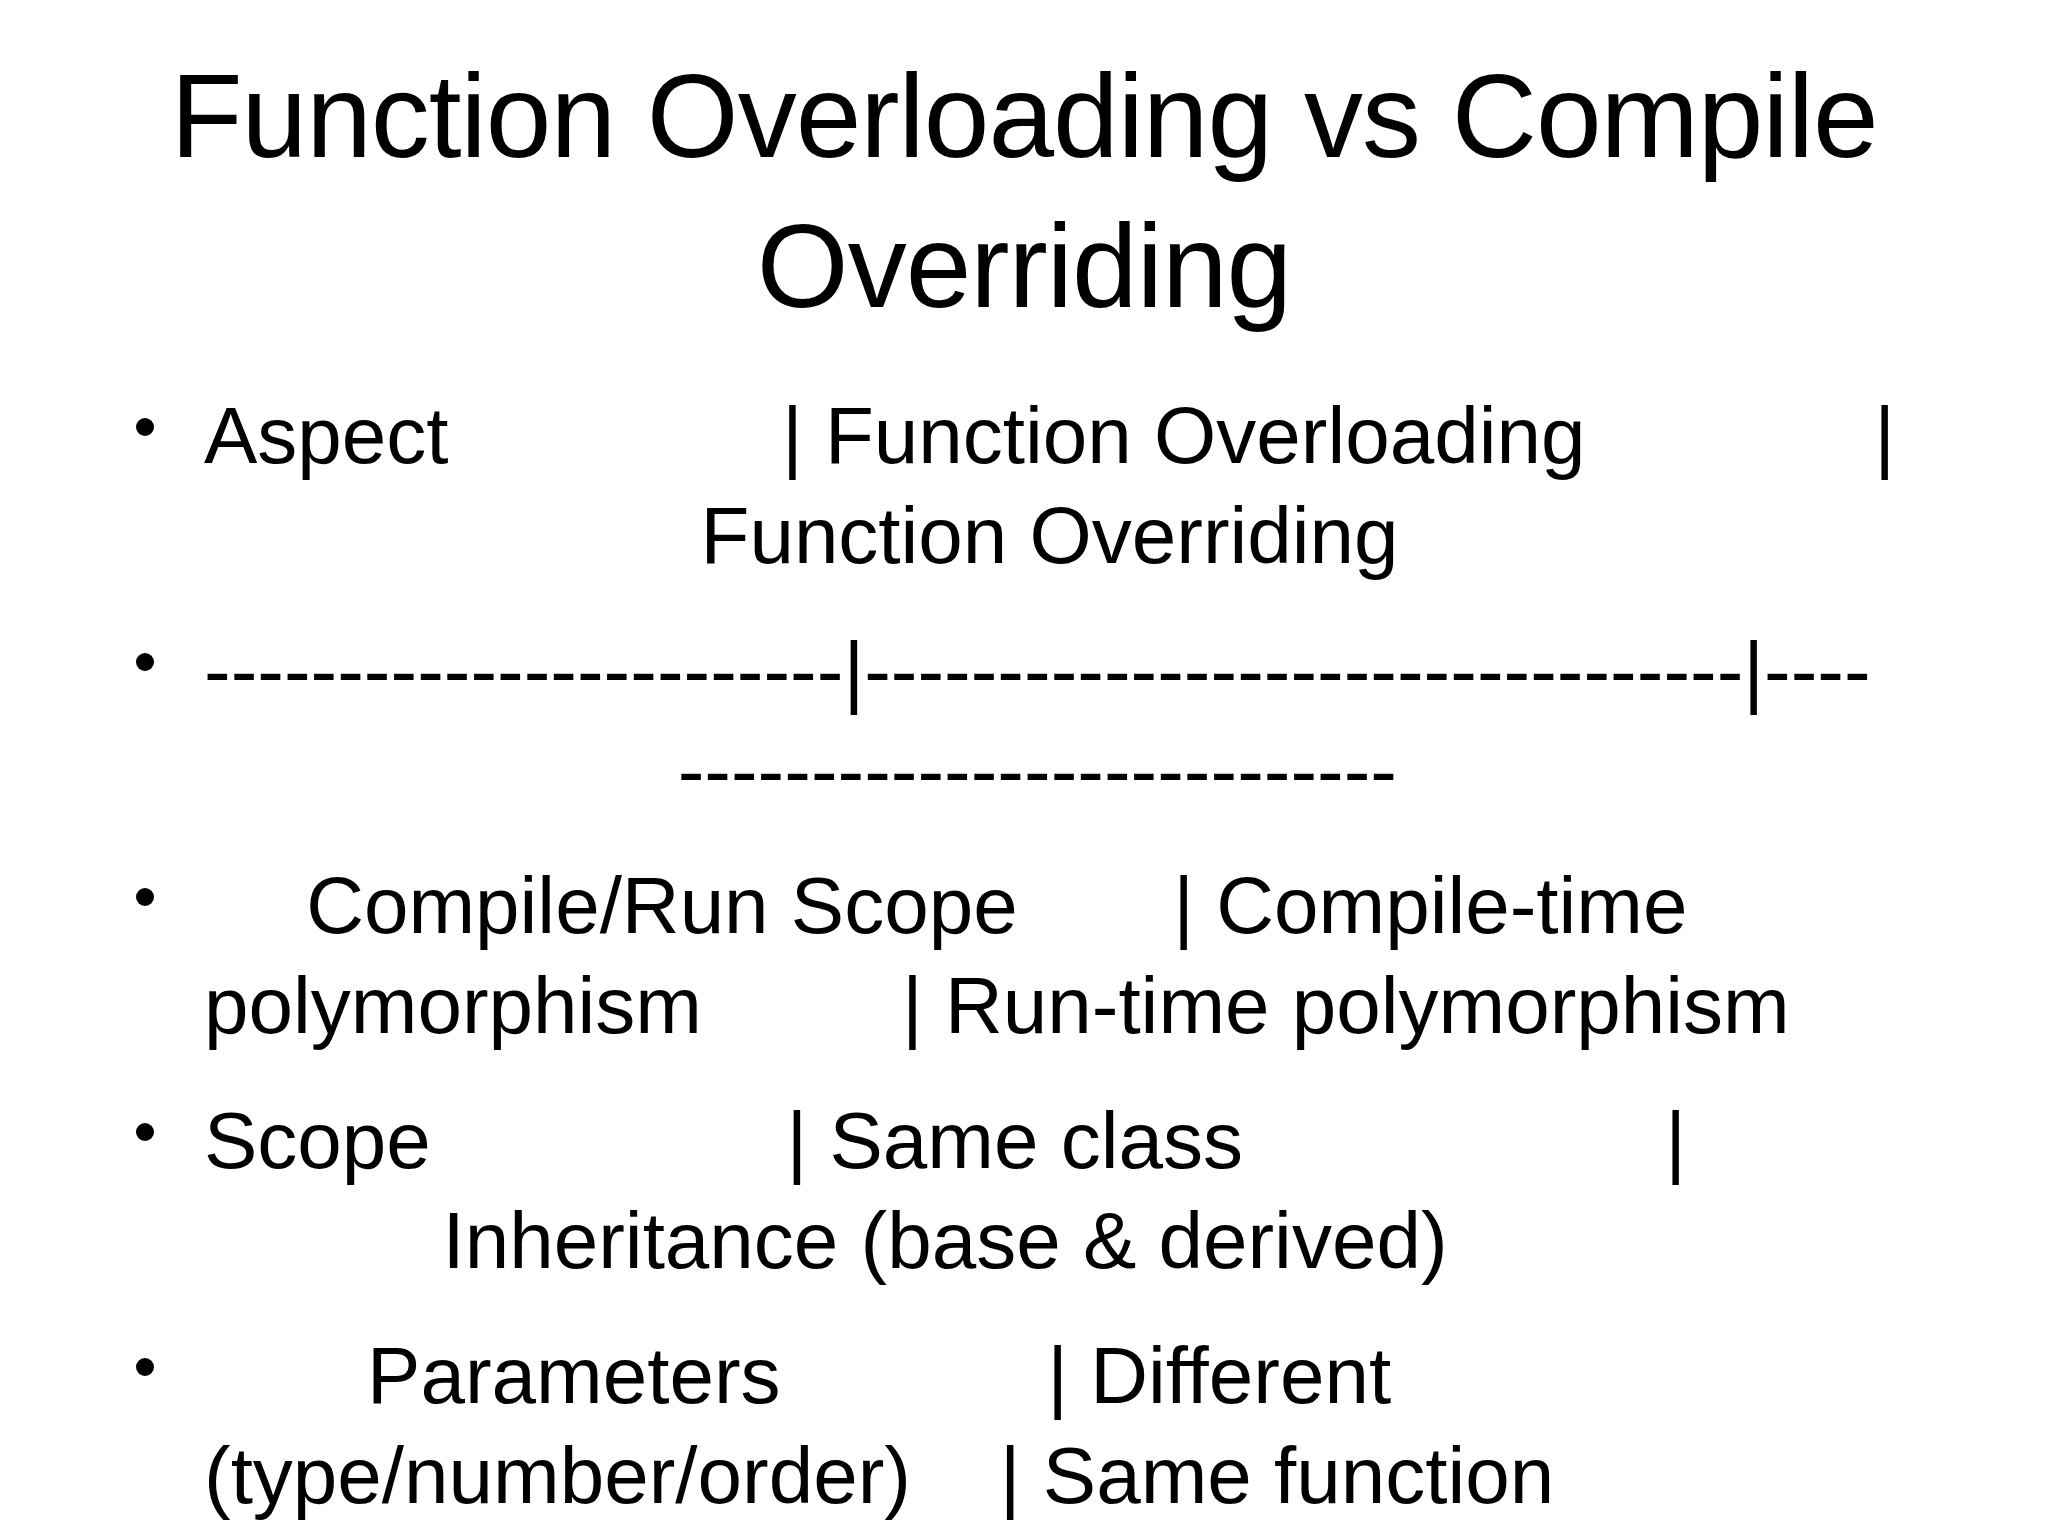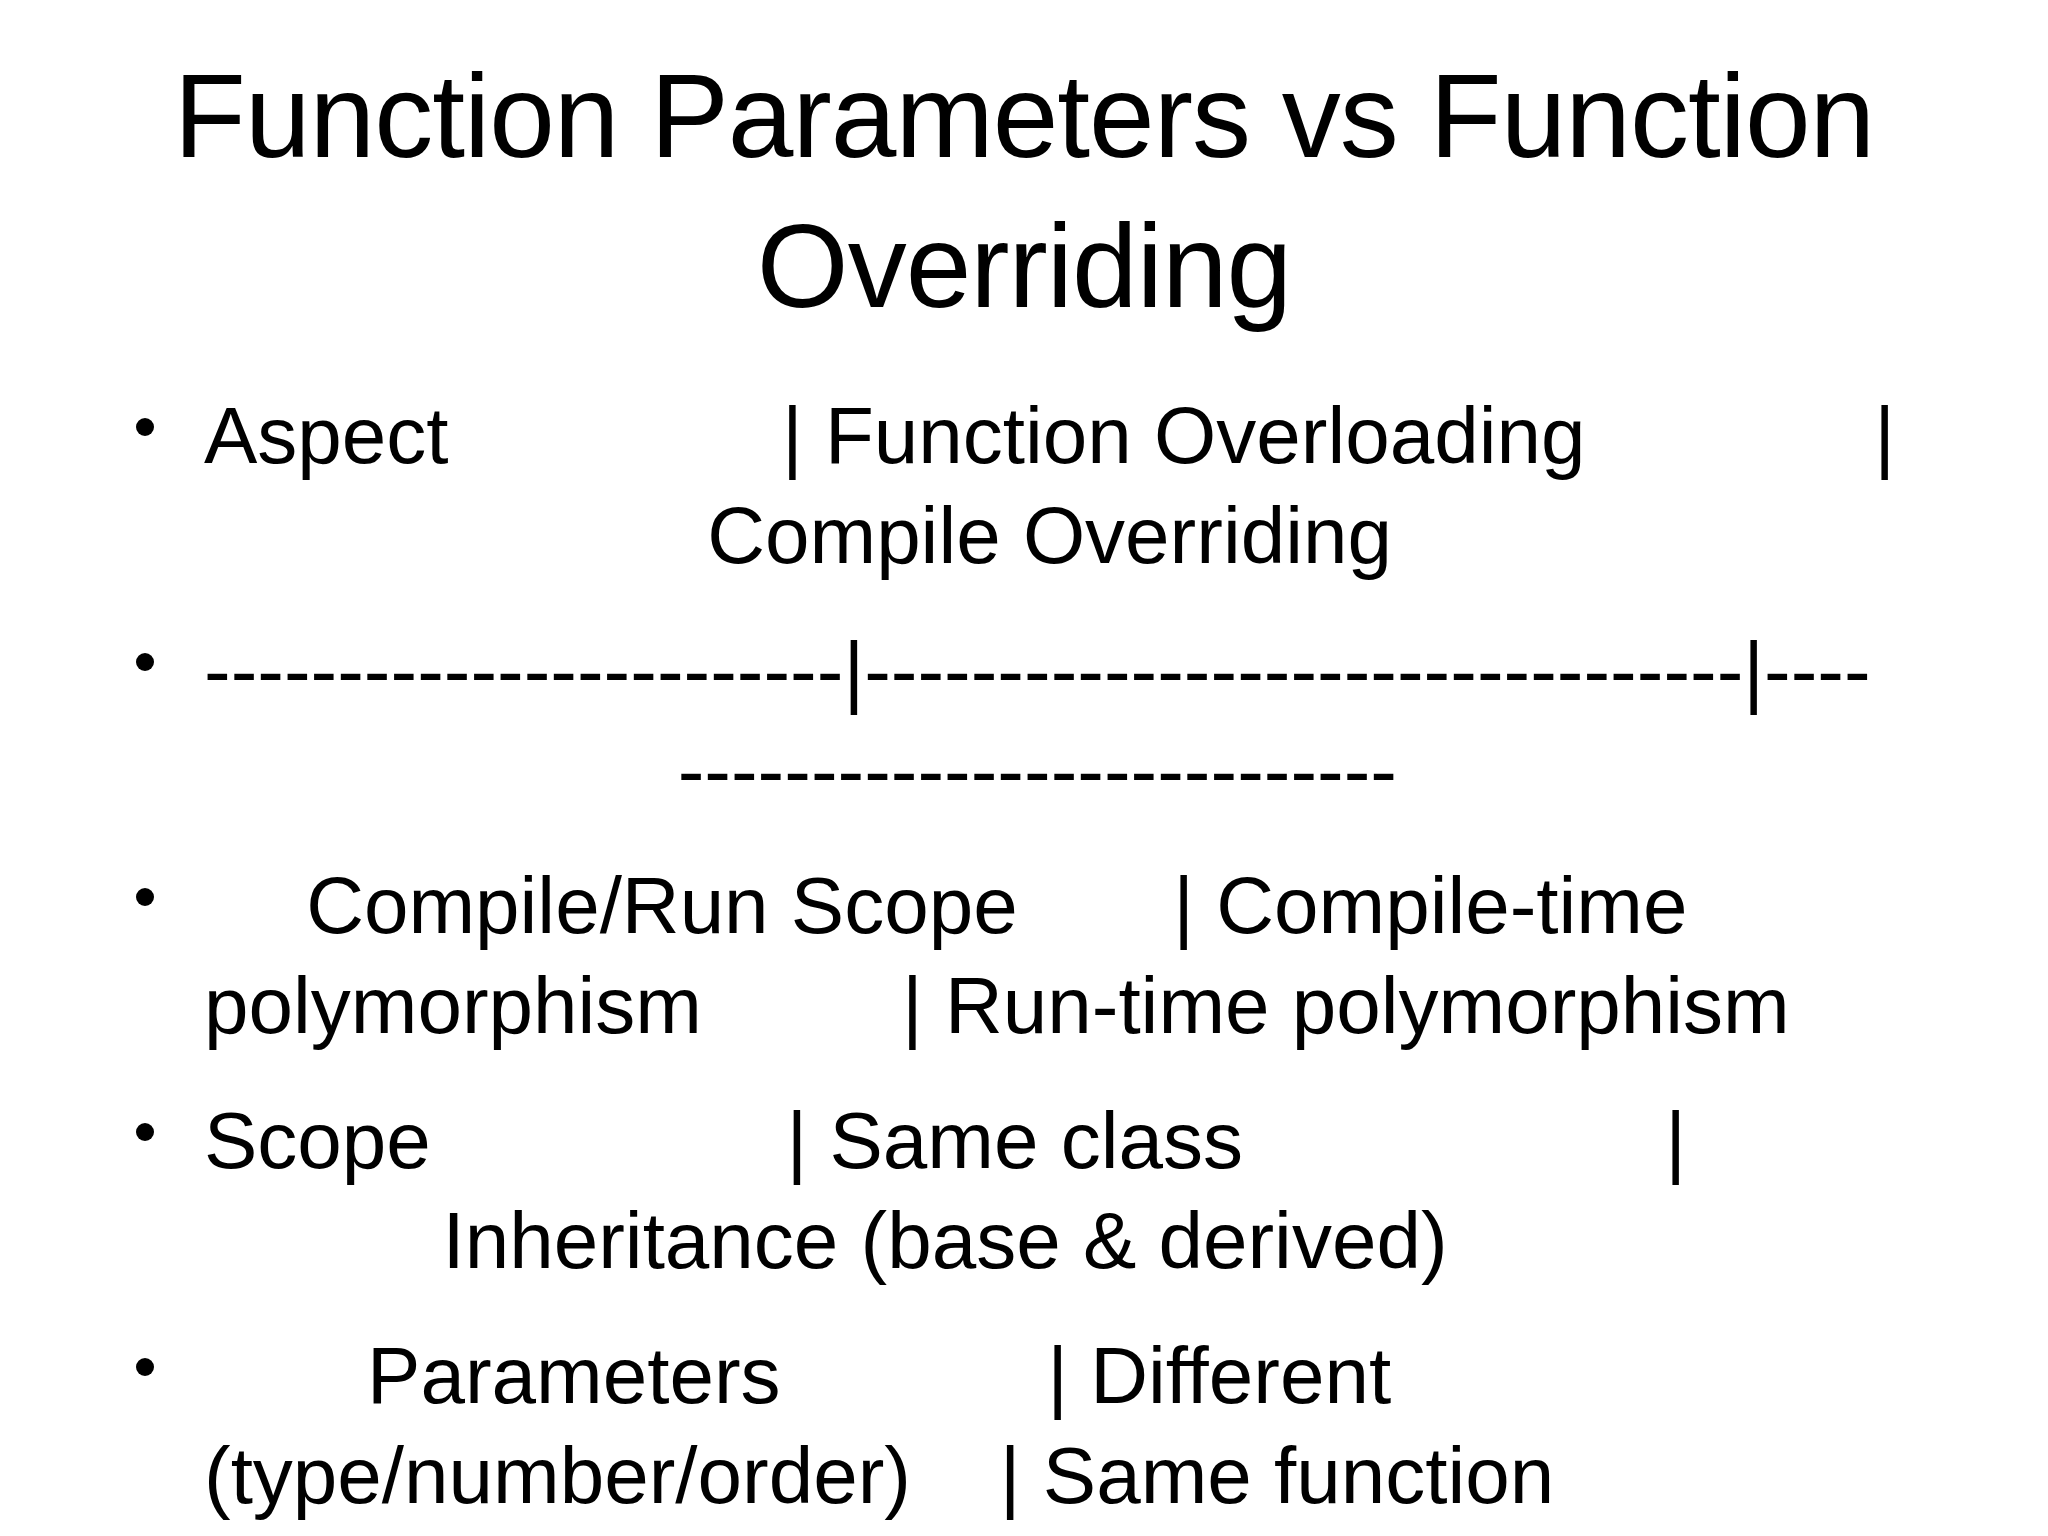--- a/index.html
+++ b/index.html
@@ -56,26 +56,26 @@
     white-space: pre;
   }
   .line {
     white-space: pre;
   }
 </style>
 </head>
 <body>
 
 <div class="slide">
-  <h1 class="title">Function Parameters vs Function Overriding</h1>
+  <h1 class="title">Function Overloading vs Compile Overriding</h1>
 
   <ul class="bullets">
   <li class="bullet">
     <span class="dot"></span>
-    <div class="text"><div class="line">Aspect               | Function Overloading             |</div><div class="line">Compile Overriding</div></div>
+    <div class="text"><div class="line">Aspect               | Function Overloading             |</div><div class="line">Function Overriding</div></div>
   </li>
 
   <li class="bullet">
     <span class="dot"></span>
     <div class="text"><div class="line">------------------------|---------------------------------|----</div><div class="line">---------------------------</div></div>
   </li>
 
   <li class="bullet">
     <span class="dot"></span>
     <div class="text"><div class="line">Compile/Run Scope       | Compile-time</div><div class="line">polymorphism         | Run-time polymorphism</div></div>

